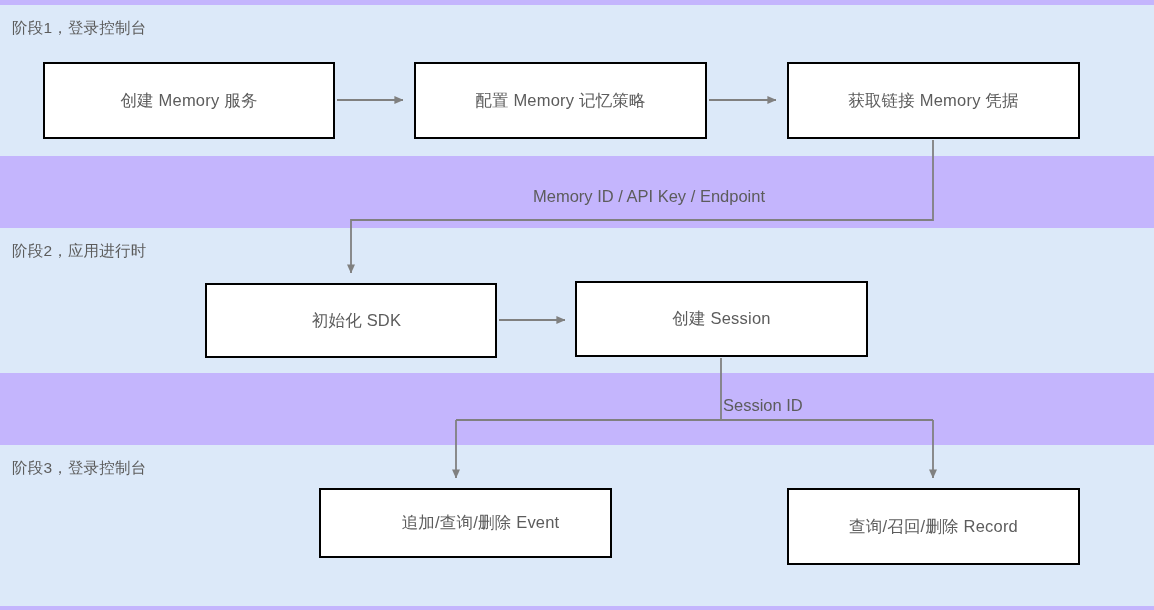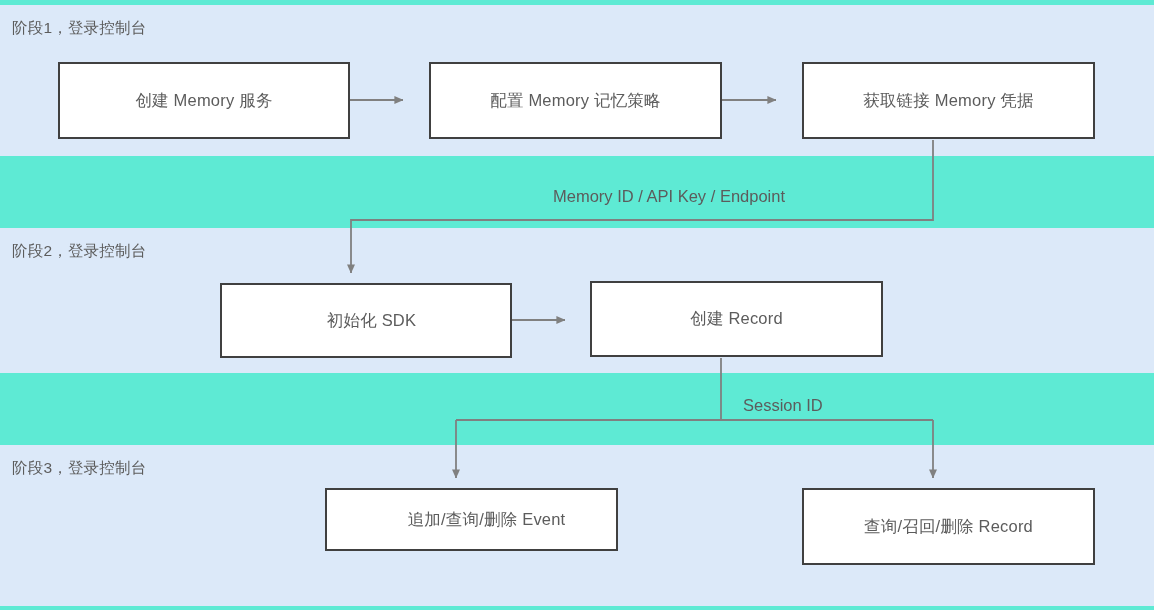--- a/index.html
+++ b/index.html
@@ -7,21 +7,21 @@
     padding: 0;
     background: #ffffff;
   }
   body {
     font-family: "Liberation Sans", "DejaVu Sans", sans-serif;
   }
   #canvas {
     position: relative;
     width: 1154px;
     height: 610px;
-    background: #5eead4;
+    background: #c4b5fd;
     overflow: hidden;
   }
   .band {
     position: absolute;
     left: 0;
     width: 1154px;
     background: #dce9f9;
   }
   #band-1 { top: 5px;   height: 151px; }
   #band-2 { top: 228px; height: 145px; }
@@ -37,75 +37,73 @@
     line-height: 1;
   }
   #band-label-1 { top: 20px; }
   #band-label-2 { top: 243px; }
   #band-label-3 { top: 460px; }
 
   .node {
     position: absolute;
     box-sizing: border-box;
     background: #ffffff;
-    border: 2px solid #404040;
+    border: 2px solid #000000;
     display: flex;
     align-items: center;
     justify-content: center;
     text-align: center;
     color: #5c5c5c;
     font-size: 16.5px;
     letter-spacing: 0.2px;
     line-height: 1.3;
-    margin-left: 15px;
   }
 
   
   #node-create-memory   { left: 43px;  top: 62px;  width: 292px; height: 77px; }
   #node-config-policy   { left: 414px; top: 62px;  width: 293px; height: 77px; }
   #node-get-credentials { left: 787px; top: 62px;  width: 293px; height: 77px; }
   
   #node-init-sdk        { left: 205px; top: 283px; width: 292px; height: 75px; padding-left: 11px; }
   #node-create-session  { left: 575px; top: 281px; width: 293px; height: 76px; }
   
-  #node-event-ops       { left: 310px; top: 488px; width: 293px; height: 63px; padding-left: 30px; }
+  #node-event-ops       { left: 319px; top: 488px; width: 293px; height: 70px; padding-left: 30px; }
   #node-record-ops      { left: 787px; top: 488px; width: 293px; height: 77px; }
 
   #connectors {
     position: absolute;
     left: 0;
     top: 0;
     width: 1154px;
     height: 610px;
     pointer-events: none;
   }
 
   .edge-label {
     position: absolute;
     font-size: 16.5px;
     color: #5c5c5c;
     background: transparent;
     white-space: nowrap;
     line-height: 1;
-    margin-left: 20px;
   }
   #edge-label-credentials { left: 533px; top: 188px; }
   #edge-label-session     { left: 723px; top: 397px; text-align: center; }
 </style>
 </head>
 <body>
 
 <div id="canvas">
 
   <div class="band" id="band-1"></div>
   <div class="band" id="band-2"></div>
   <div class="band" id="band-3"></div>
 
   <div class="band-label" id="band-label-1">阶段1，登录控制台</div>
-  <div class="band-label" id="band-label-2">阶段2，登录控制台</div>
+  <div class="band-label" id="band-label-2">阶段2，应用进行时</div>
   <div class="band-label" id="band-label-3">阶段3，登录控制台</div>
 
   <svg id="connectors" viewBox="0 0 1154 610" xmlns="http://www.w3.org/2000/svg">
     <defs>
       <marker id="arrowhead" markerWidth="9" markerHeight="8" refX="8.6" refY="4" orient="auto" markerUnits="userSpaceOnUse">
         <path d="M0,0 L9,4 L0,8 z" fill="#808080"></path>
       </marker>
     </defs>
 
     <g>
@@ -145,21 +143,21 @@
 
   <div class="node" id="node-config-policy">
     <span>配置 Memory 记忆策略</span>
   </div>
 
   <div class="node" id="node-init-sdk">
     <span>初始化 SDK</span>
   </div>
 
   <div class="node" id="node-create-session">
-    <span>创建 Record</span>
+    <span>创建 Session</span>
   </div>
 
   <div class="node" id="node-event-ops">
     <span>追加/查询/删除 Event</span>
   </div>
 
   <div class="node" id="node-record-ops">
     <span>查询/召回/删除 Record</span>
   </div>
 

